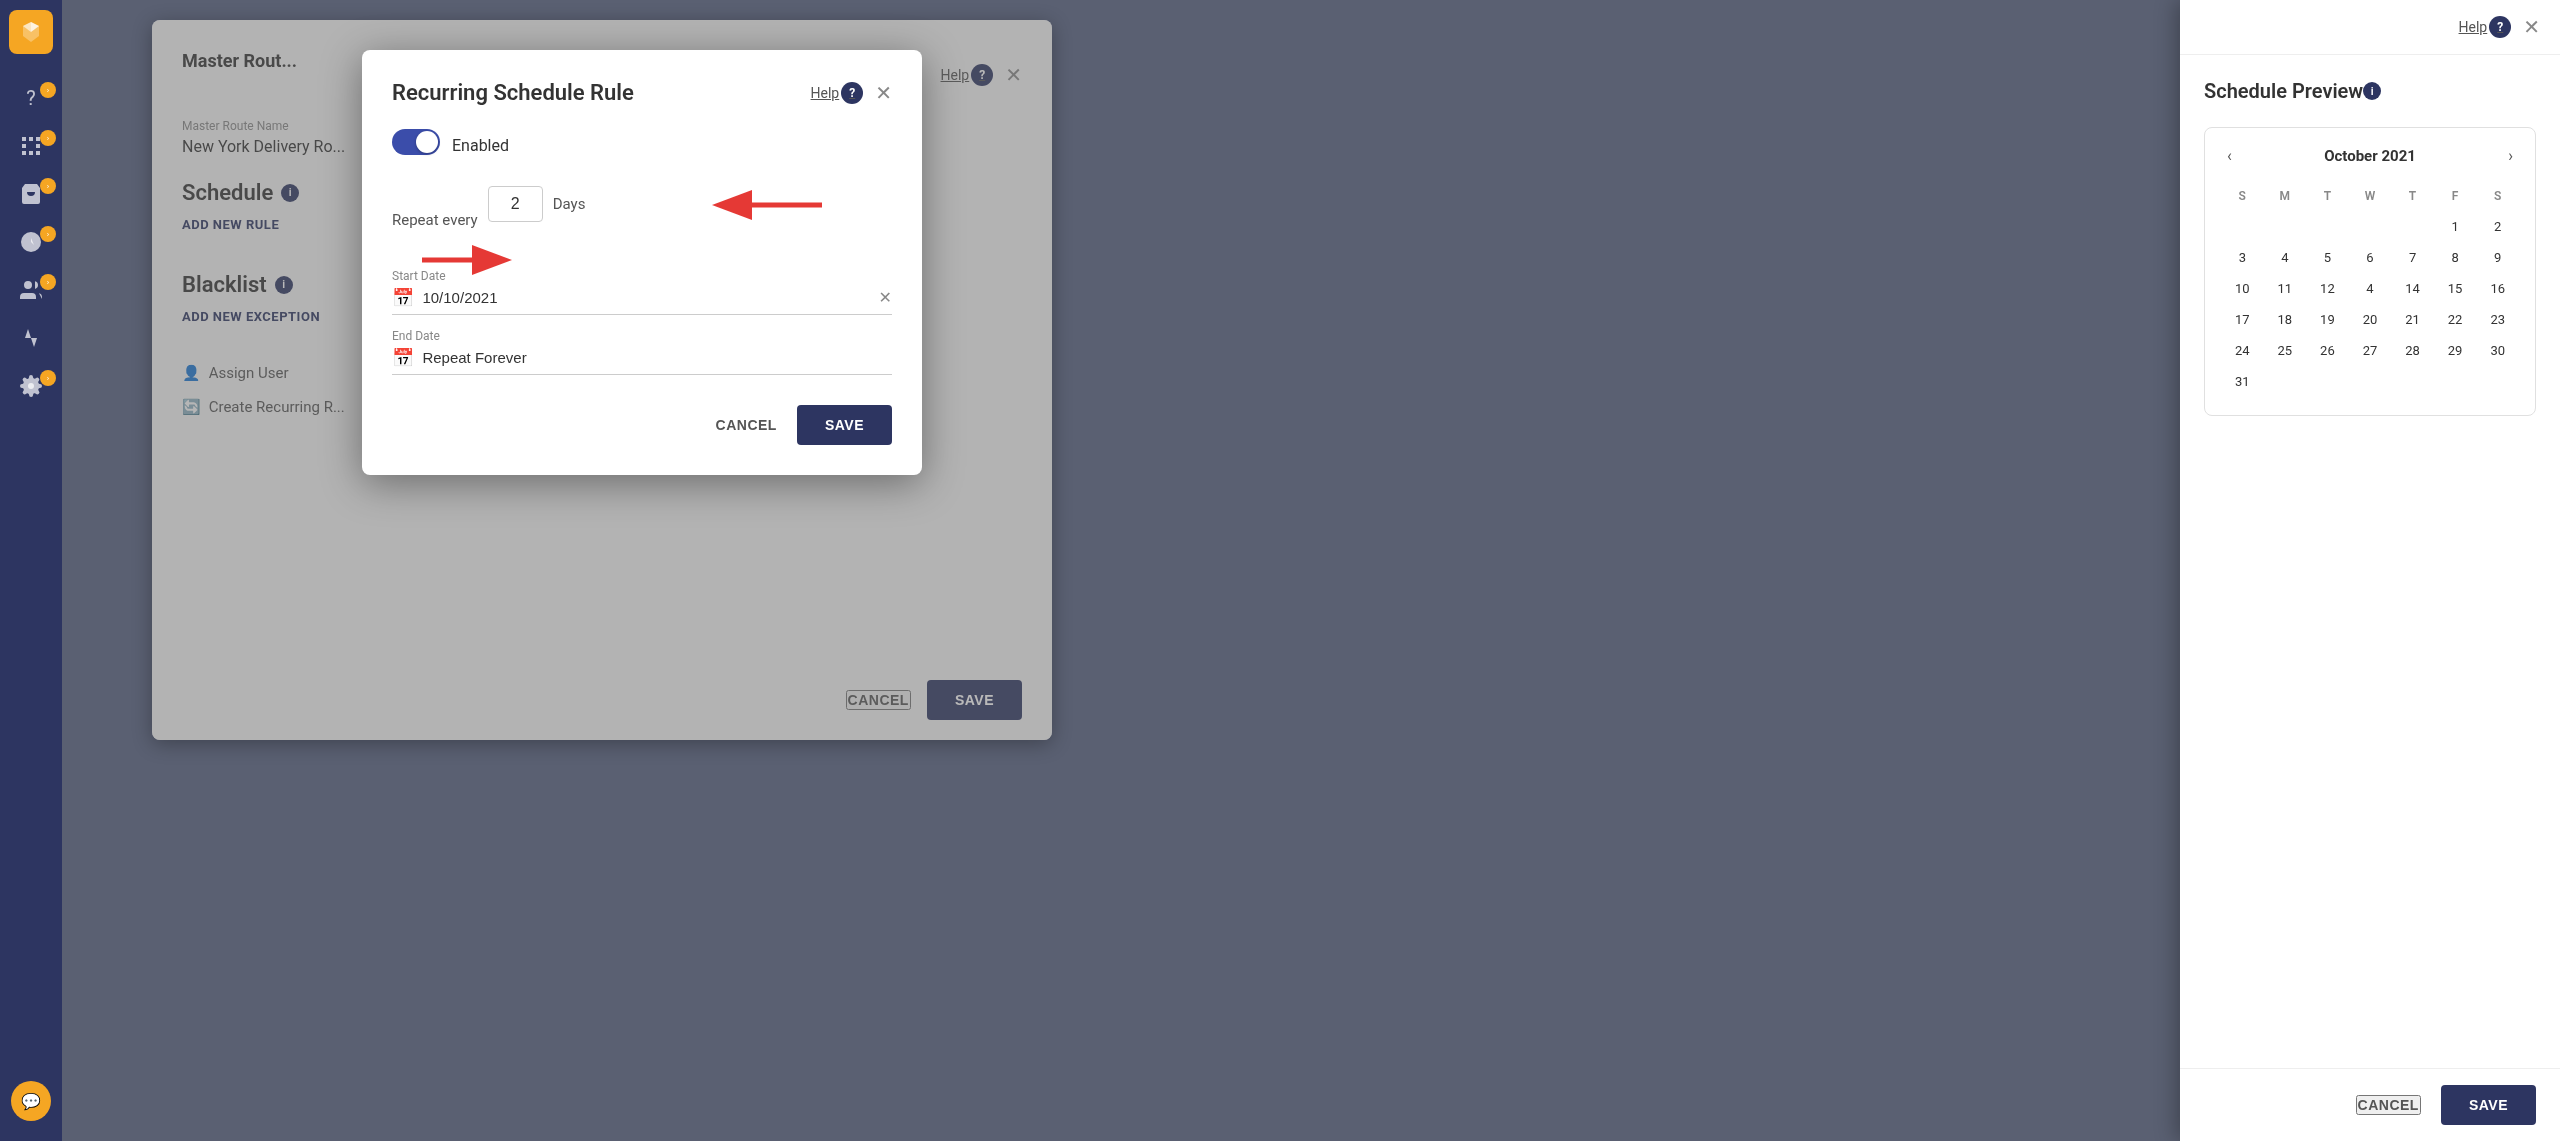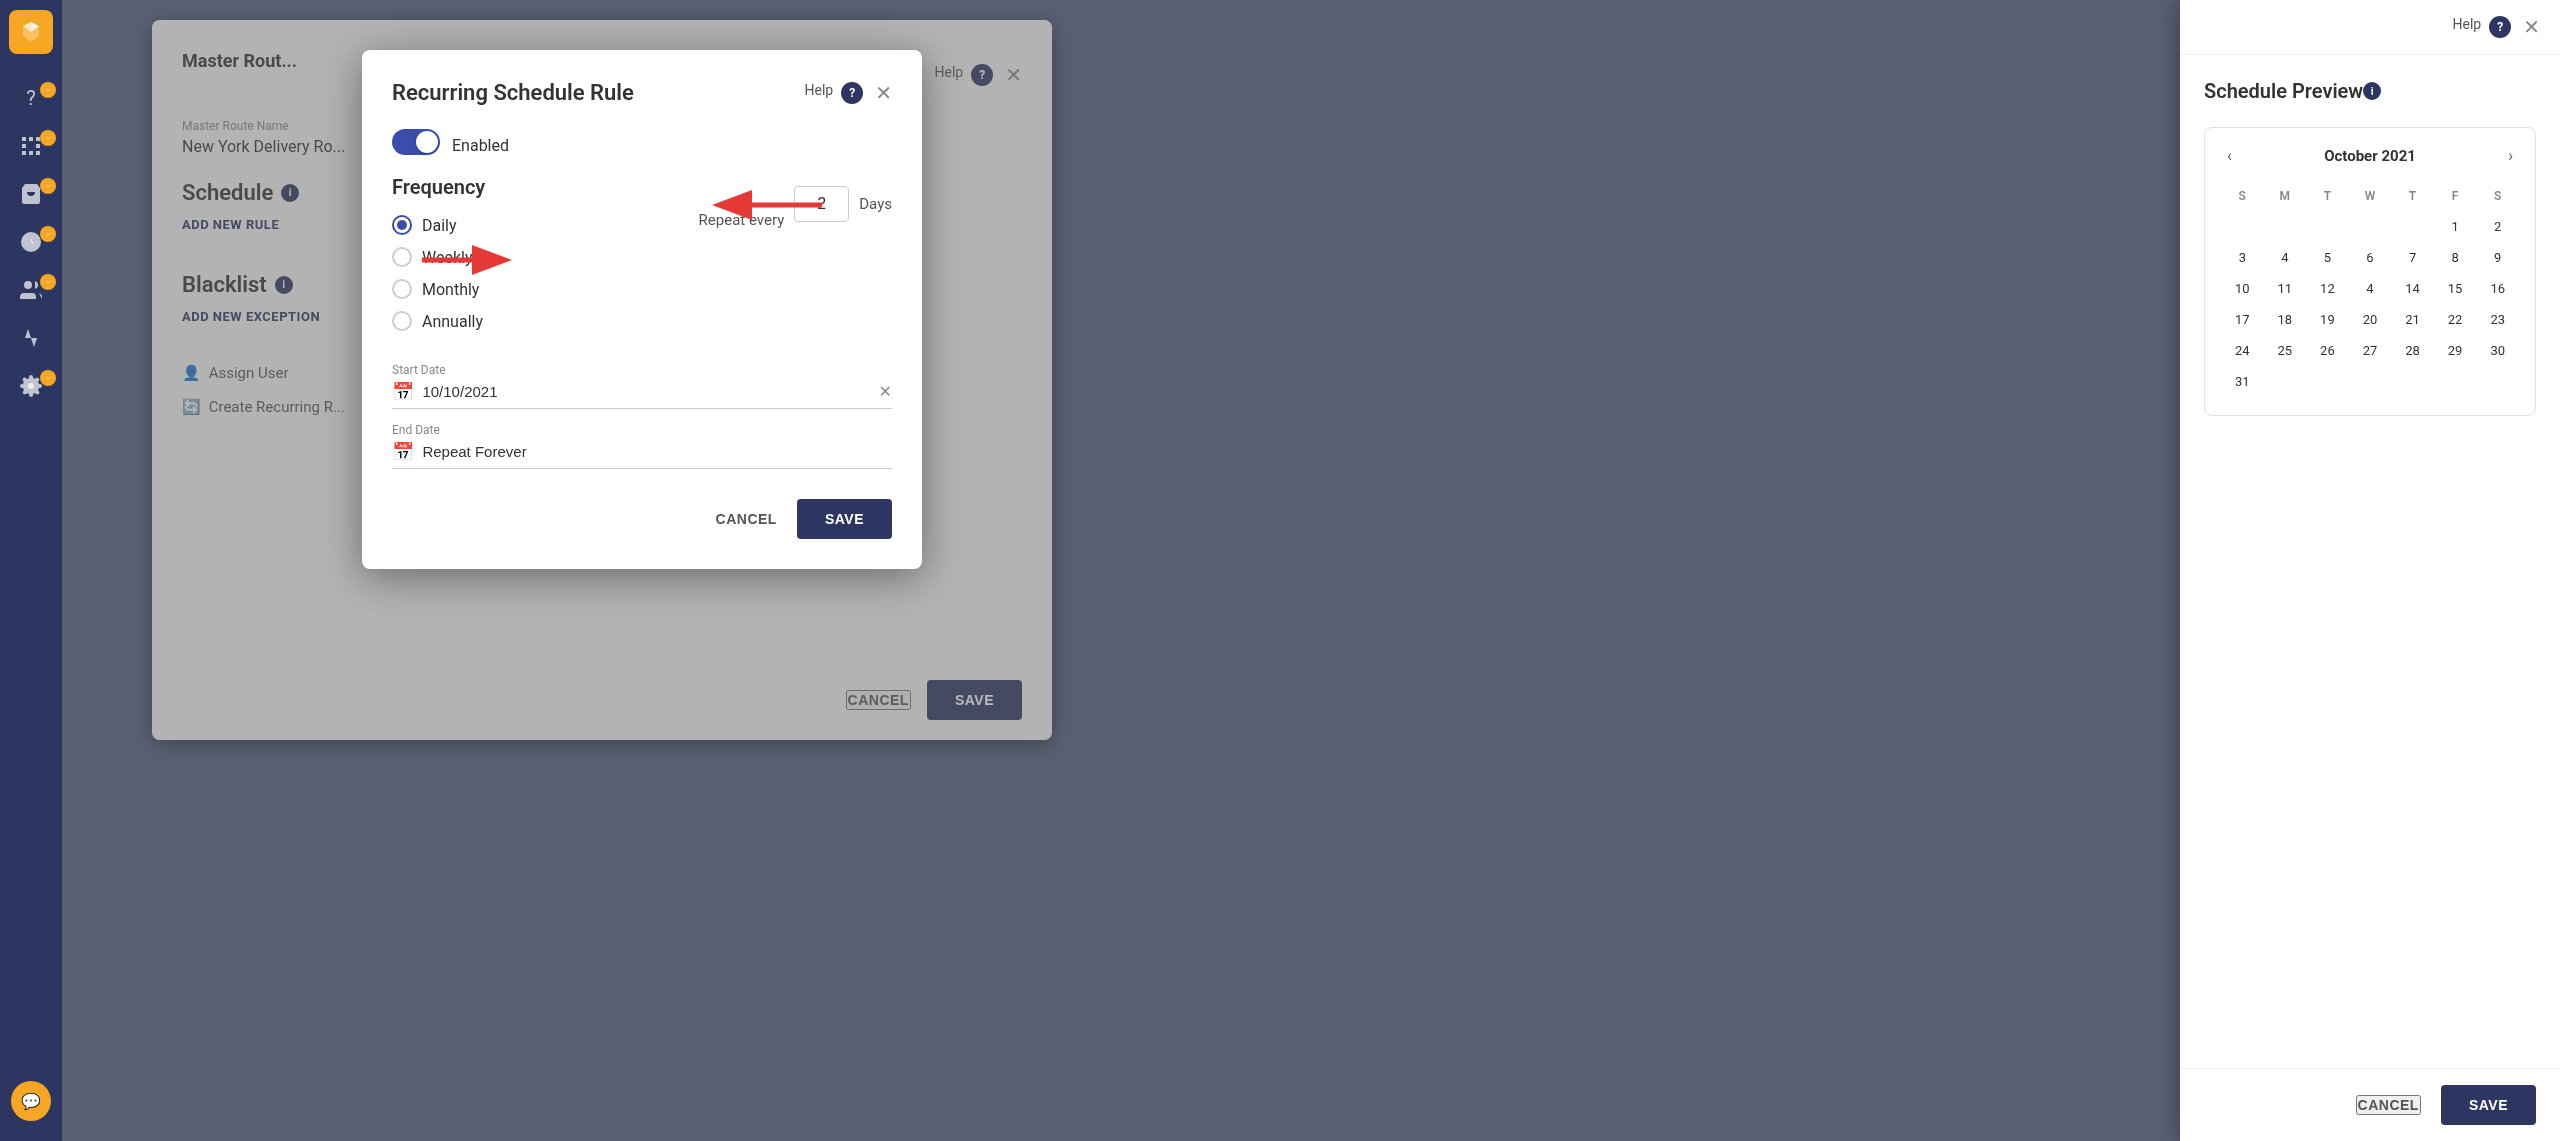--- a/index.html
+++ b/index.html
@@ -195,25 +195,26 @@
       font-weight: 600;
       color: #333;
     }
     .dialog-header-right {
       display: flex;
       align-items: center;
       gap: 12px;
     }
     .help-btn {
       display: flex;
-      align-items: flex-start;
-      gap: 8px;
+      align-items: center;
+      gap: 2px;
       color: #555;
       font-size: 14px;
       cursor: pointer;
+      text-decoration: underline;
     }
     .help-circle {
       width: 22px;
       height: 22px;
       border-radius: 50%;
       background: #2d3561;
       color: white;
       display: flex;
       align-items: center;
       justify-content: center;
@@ -625,41 +626,20 @@
     </div>
 
     <div class="toggle-row">
       <div class="toggle">
         <div class="toggle-knob"></div>
       </div>
       <span class="toggle-label">Enabled</span>
     </div>
 
     <div class="frequency-section">
-      <div class="frequency-left">
-        <div class="frequency-title">Frequency</div>
-        <div class="radio-option">
-          <div class="radio-circle selected">
-            <div class="radio-dot"></div>
-          </div>
-          <span class="radio-label">Daily</span>
-        </div>
-        <div class="radio-option">
-          <div class="radio-circle"></div>
-          <span class="radio-label">Weekly</span>
-        </div>
-        <div class="radio-option">
-          <div class="radio-circle"></div>
-          <span class="radio-label">Monthly</span>
-        </div>
-        <div class="radio-option">
-          <div class="radio-circle"></div>
-          <span class="radio-label">Annually</span>
-        </div>
-      </div>
       <div class="frequency-right">
         <div class="repeat-row">
           <span class="repeat-label">Repeat every</span>
           <input class="repeat-input" type="text" value="2" style="">
           <span class="repeat-unit">Days</span>
         </div>
       </div>
     </div>
 
     <div class="date-fields">

